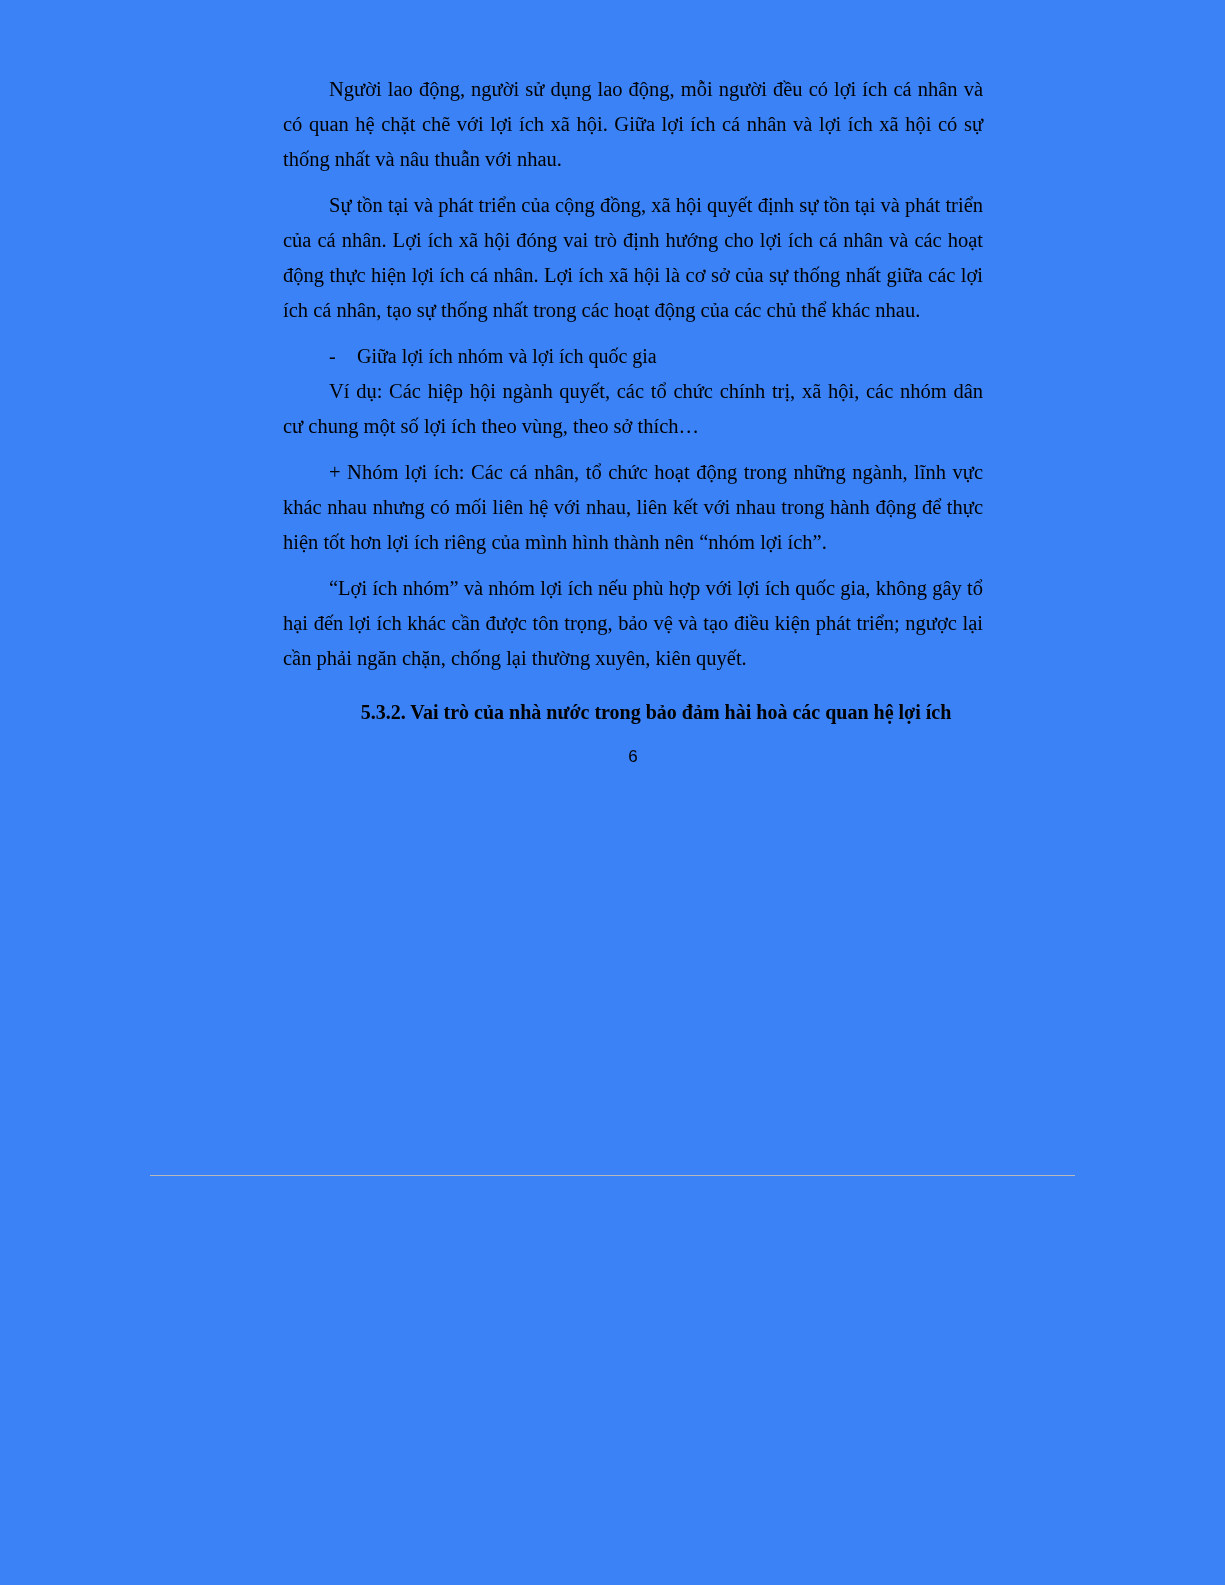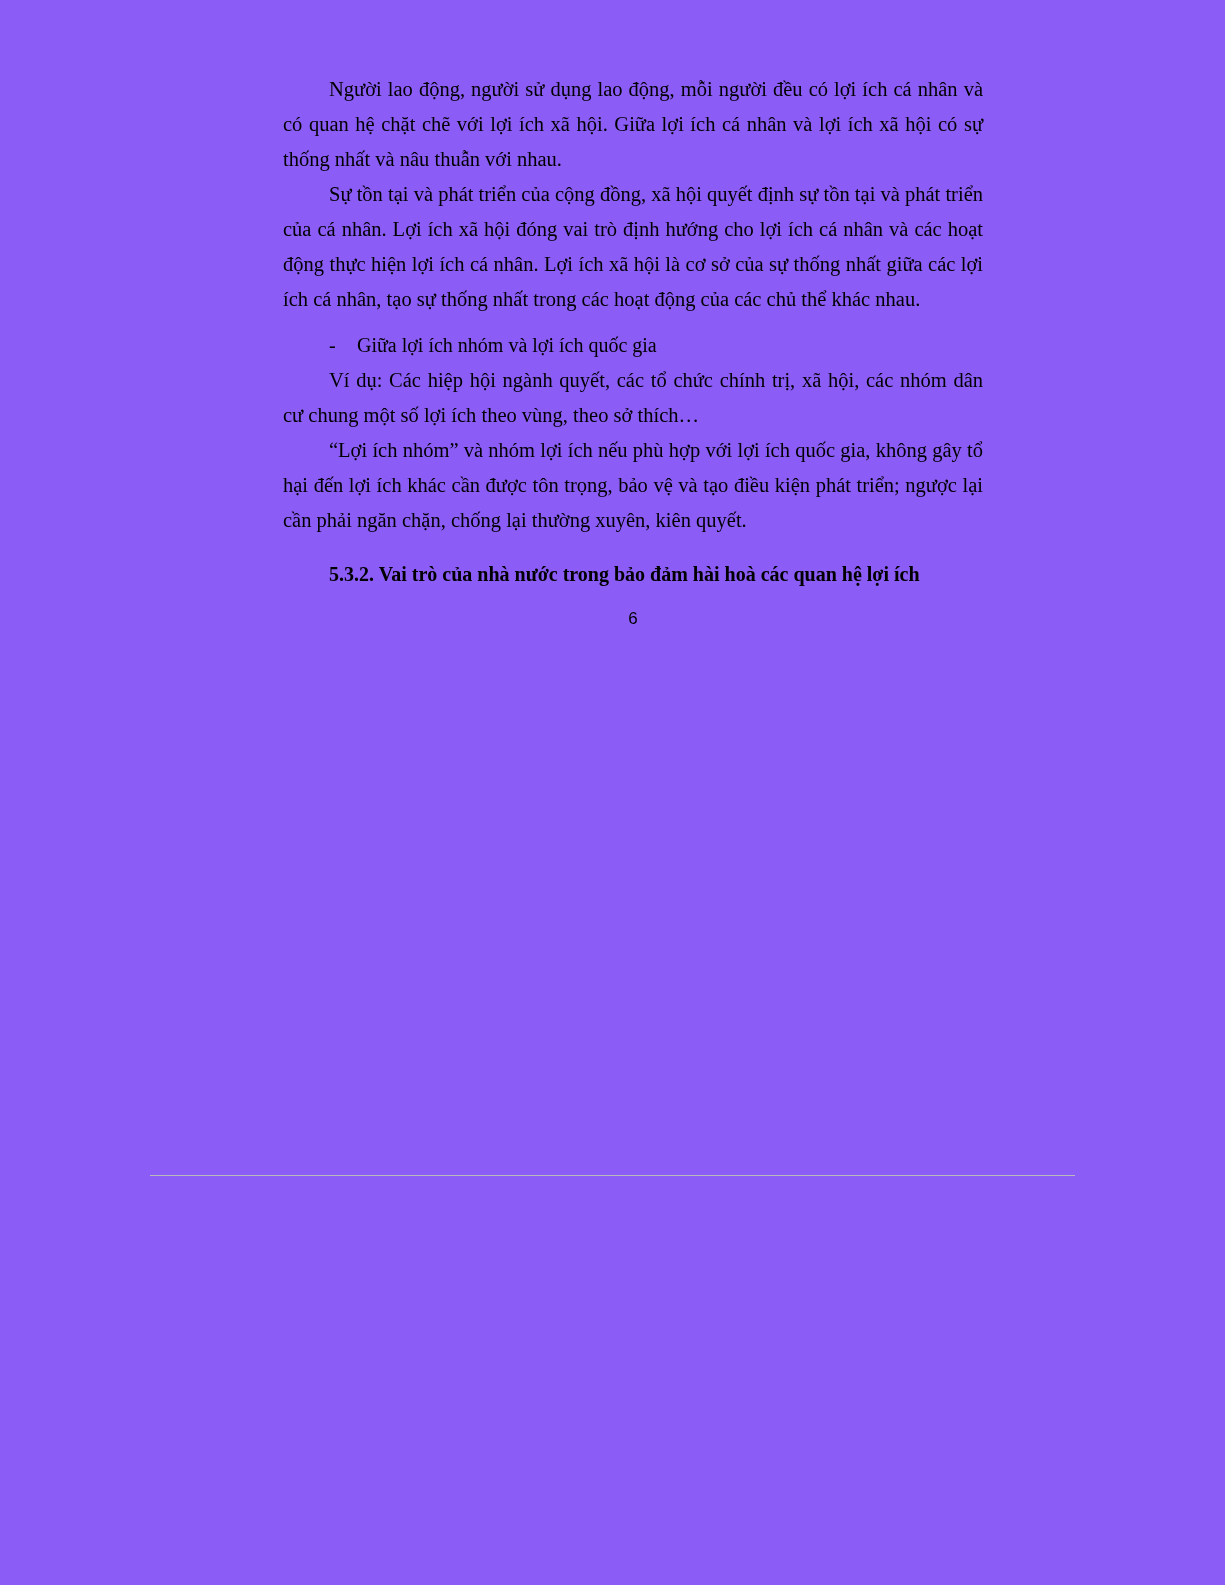--- a/index.html
+++ b/index.html
@@ -12,59 +12,60 @@
     min-height: 1585px;
     font-family: "Liberation Serif", "DejaVu Serif", serif;
     color: #000000;
     position: relative;
   }
   .page {
     width: 1225px;
     min-height: 1585px;
     box-sizing: border-box;
     position: relative;
-    background: #8b5cf6;
+    background: #3b82f6;
   }
   .content {
     position: absolute;
     left: 283px;
     top: 72px;
     width: 700px;
   }
   p.para {
     margin: 0 0 0 0;
     padding: 0;
     font-size: 20.5px;
     line-height: 35px;
     text-align: justify;
     text-indent: 46px;
     hyphens: none;
   }
   p.para + p.para {
+    margin-top: 11px;
   }
   p.dash {
     margin: 11px 0 0 0;
     padding: 0;
     font-size: 20px;
     line-height: 35px;
     text-align: left;
     text-indent: 0;
     padding-left: 46px;
   }
   p.dash .dash-mark {
     display: inline-block;
     width: 28px;
   }
   p.heading {
     margin: 20px 0 0 0;
     padding: 0;
     font-size: 20px;
     line-height: 33px;
     font-weight: bold;
-    text-align: left;
+    text-align: center;
     text-indent: 46px;
   }
   .page-number {
     margin-top: 18px;
     text-align: center;
     font-size: 17px;
     font-family: "Liberation Sans", "DejaVu Sans", sans-serif;
     line-height: 20px;
   }
   .footer-rule {
@@ -84,20 +85,21 @@
 
     <p class="para">Người lao động, người sử dụng lao động, mỗi người đều có lợi ích cá nhân và có quan hệ chặt chẽ với lợi ích xã hội. Giữa lợi ích cá nhân và lợi ích xã hội có sự thống nhất và nâu thuẫn với nhau.</p>
 
     <p class="para">Sự tồn tại và phát triển của cộng đồng, xã hội quyết định sự tồn tại và phát triển của cá nhân. Lợi ích xã hội đóng vai trò định hướng cho lợi ích cá nhân và các hoạt động thực hiện lợi ích cá nhân. Lợi ích xã hội là cơ sở của sự thống nhất  giữa các lợi ích cá nhân, tạo sự thống nhất trong các hoạt động của các chủ thể khác nhau.</p>
 
     <p class="dash"><span class="dash-mark">-</span><span>Giữa lợi ích nhóm và lợi ích quốc gia</span></p>
 
 
     <p class="para">Ví dụ: Các hiệp hội ngành quyết, các tổ chức chính trị, xã hội, các nhóm dân cư chung một số lợi ích theo vùng, theo sở thích…</p>
 
+    <p class="para">+ Nhóm lợi ích: Các cá nhân, tổ chức hoạt động trong những ngành, lĩnh vực khác nhau nhưng có mối liên hệ với nhau, liên kết với nhau trong hành động để thực hiện tốt hơn lợi ích riêng của mình hình thành nên “nhóm lợi ích”.</p>
 
 
     <p class="para">“Lợi ích nhóm” và nhóm lợi ích nếu phù hợp với lợi ích quốc gia, không gây tổ hại đến lợi ích khác cần được tôn trọng, bảo vệ và tạo điều kiện phát triển; ngược lại cần phải ngăn chặn, chống lại thường xuyên, kiên quyết.</p>
 
 
 
 
     <p class="heading">5.3.2. Vai trò của nhà nước trong bảo đảm hài hoà các quan hệ lợi ích</p>
 
     <div class="page-number">6</div>

